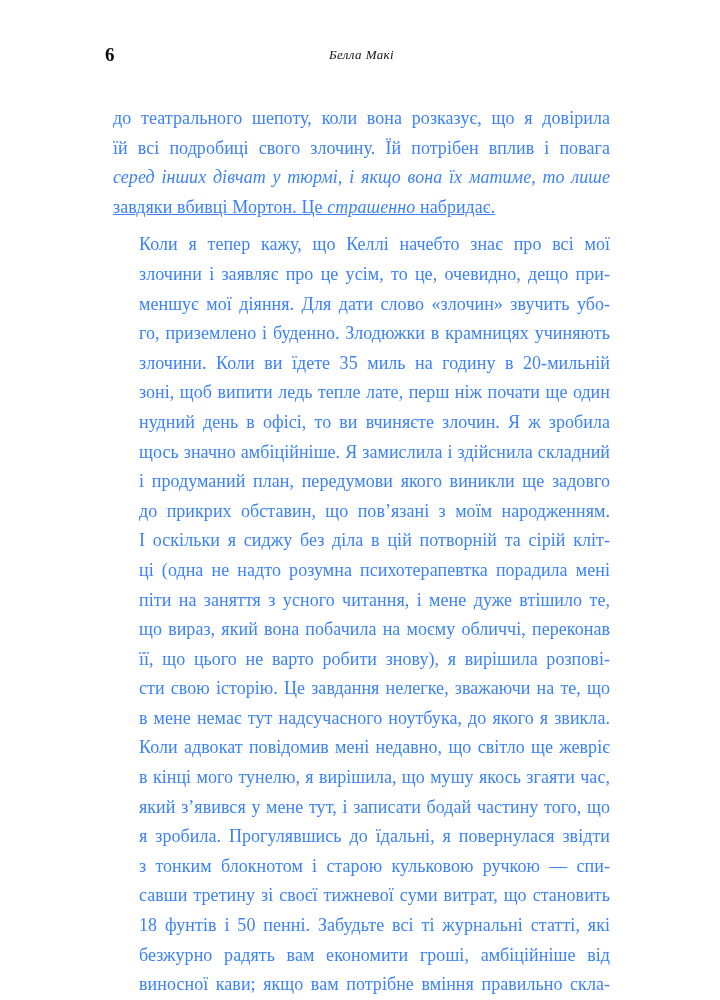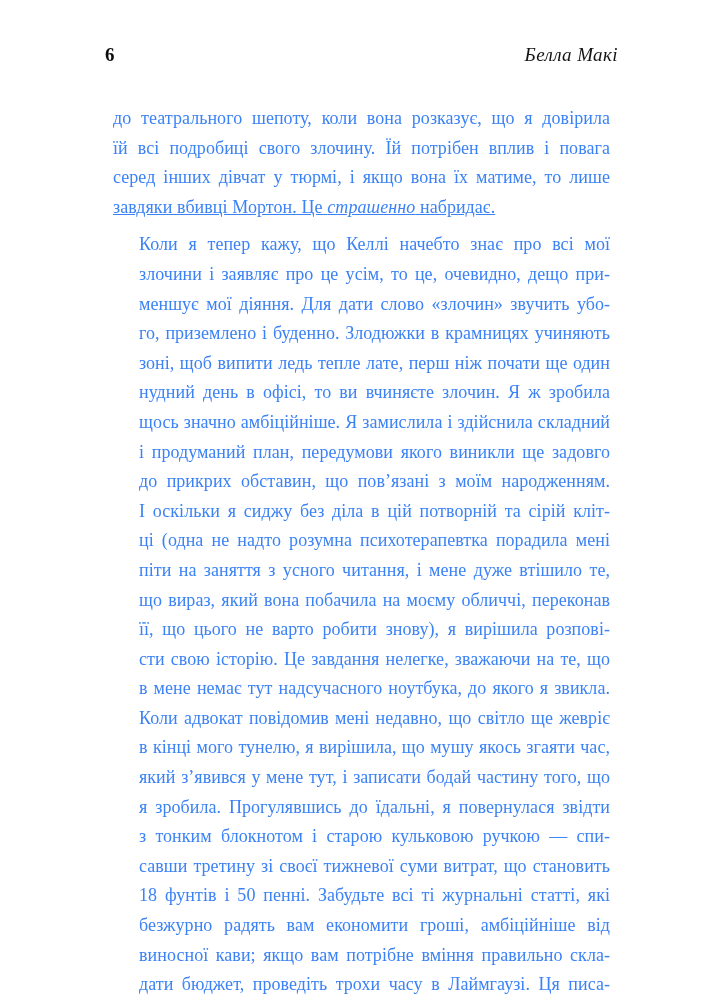--- a/index.html
+++ b/index.html
@@ -35,22 +35,22 @@
     font-weight: 700;
     line-height: 26px;
     letter-spacing: 0.2px;
     color: #0c0c0c;
   }
   .book-title {
     position: absolute;
     left: 0;
     top: 0;
     width: 513px;
-    text-align: right;
-    font-size: 19px;
+    text-align: center;
+    font-size: 13px;
     font-style: italic;
     line-height: 26px;
     letter-spacing: 0.4px;
     color: #141414;
   }
   
   .body-copy {
     position: absolute;
     left: 105px;
     top: 96px;
@@ -95,28 +95,29 @@
   <div class="running-head">
     <span class="folio">6</span>
     <span class="book-title">Белла Макі</span>
   </div>
 
   <div class="body-copy" id="body-copy">
 
   <p class="para">
         <span class="jline" style="white-space: normal;">до театрального шепоту, коли вона розказує, що я довірила</span>
         <span class="jline" style="white-space: normal;">їй всі подробиці свого злочину. Їй потрібен вплив і повага</span>
-        <span class="jline" style="white-space: normal;">серед інших дівчат у тюрмі, і якщо вона їх матиме, то лише</span>
+        <span class="jline" style="white-space: normal; font-style: italic;">серед інших дівчат у тюрмі, і якщо вона їх матиме, то лише</span>
         <span class="jline last" style="white-space: normal; text-decoration: underline;">завдяки вбивці Мортон. Це <em>страшенно</em> набридає.</span>
       </p>
       <p class="para indent">
         <span class="jline indent" style="white-space: normal;">Коли я тепер кажу, що Келлі начебто знає про всі мої</span>
         <span class="jline" style="white-space: normal;">злочини і заявляє про це усім, то це, очевидно, дещо при-</span>
         <span class="jline" style="white-space: normal;">меншує мої діяння. Для дати слово «злочин» звучить убо-</span>
         <span class="jline" style="white-space: normal;">го, приземлено і буденно. Злодюжки в крамницях учиняють</span>
+        <span class="jline" style="white-space: normal;">злочини. Коли ви їдете 35 миль на годину в 20-мильній</span>
         <span class="jline" style="white-space: normal;">зоні, щоб випити ледь тепле лате, перш ніж почати ще один</span>
         <span class="jline" style="white-space: normal;">нудний день в офісі, то ви вчиняєте злочин. Я ж зробила</span>
         <span class="jline" style="white-space: normal;">щось значно амбіційніше. Я замислила і здійснила складний</span>
         <span class="jline" style="white-space: normal;">і продуманий план, передумови якого виникли ще задовго</span>
         <span class="jline" style="white-space: normal;">до прикрих обставин, що пов’язані з моїм народженням.</span>
         <span class="jline" style="white-space: normal;">І оскільки я сиджу без діла в цій потворній та сірій кліт-</span>
         <span class="jline" style="white-space: normal;">ці (одна не надто розумна психотерапевтка порадила мені</span>
         <span class="jline" style="white-space: normal;">піти на заняття з усного читання, і мене дуже втішило те,</span>
         <span class="jline" style="white-space: normal;">що вираз, який вона побачила на моєму обличчі, переконав</span>
         <span class="jline" style="white-space: normal;">її, що цього не варто робити знову), я вирішила розпові-</span>

